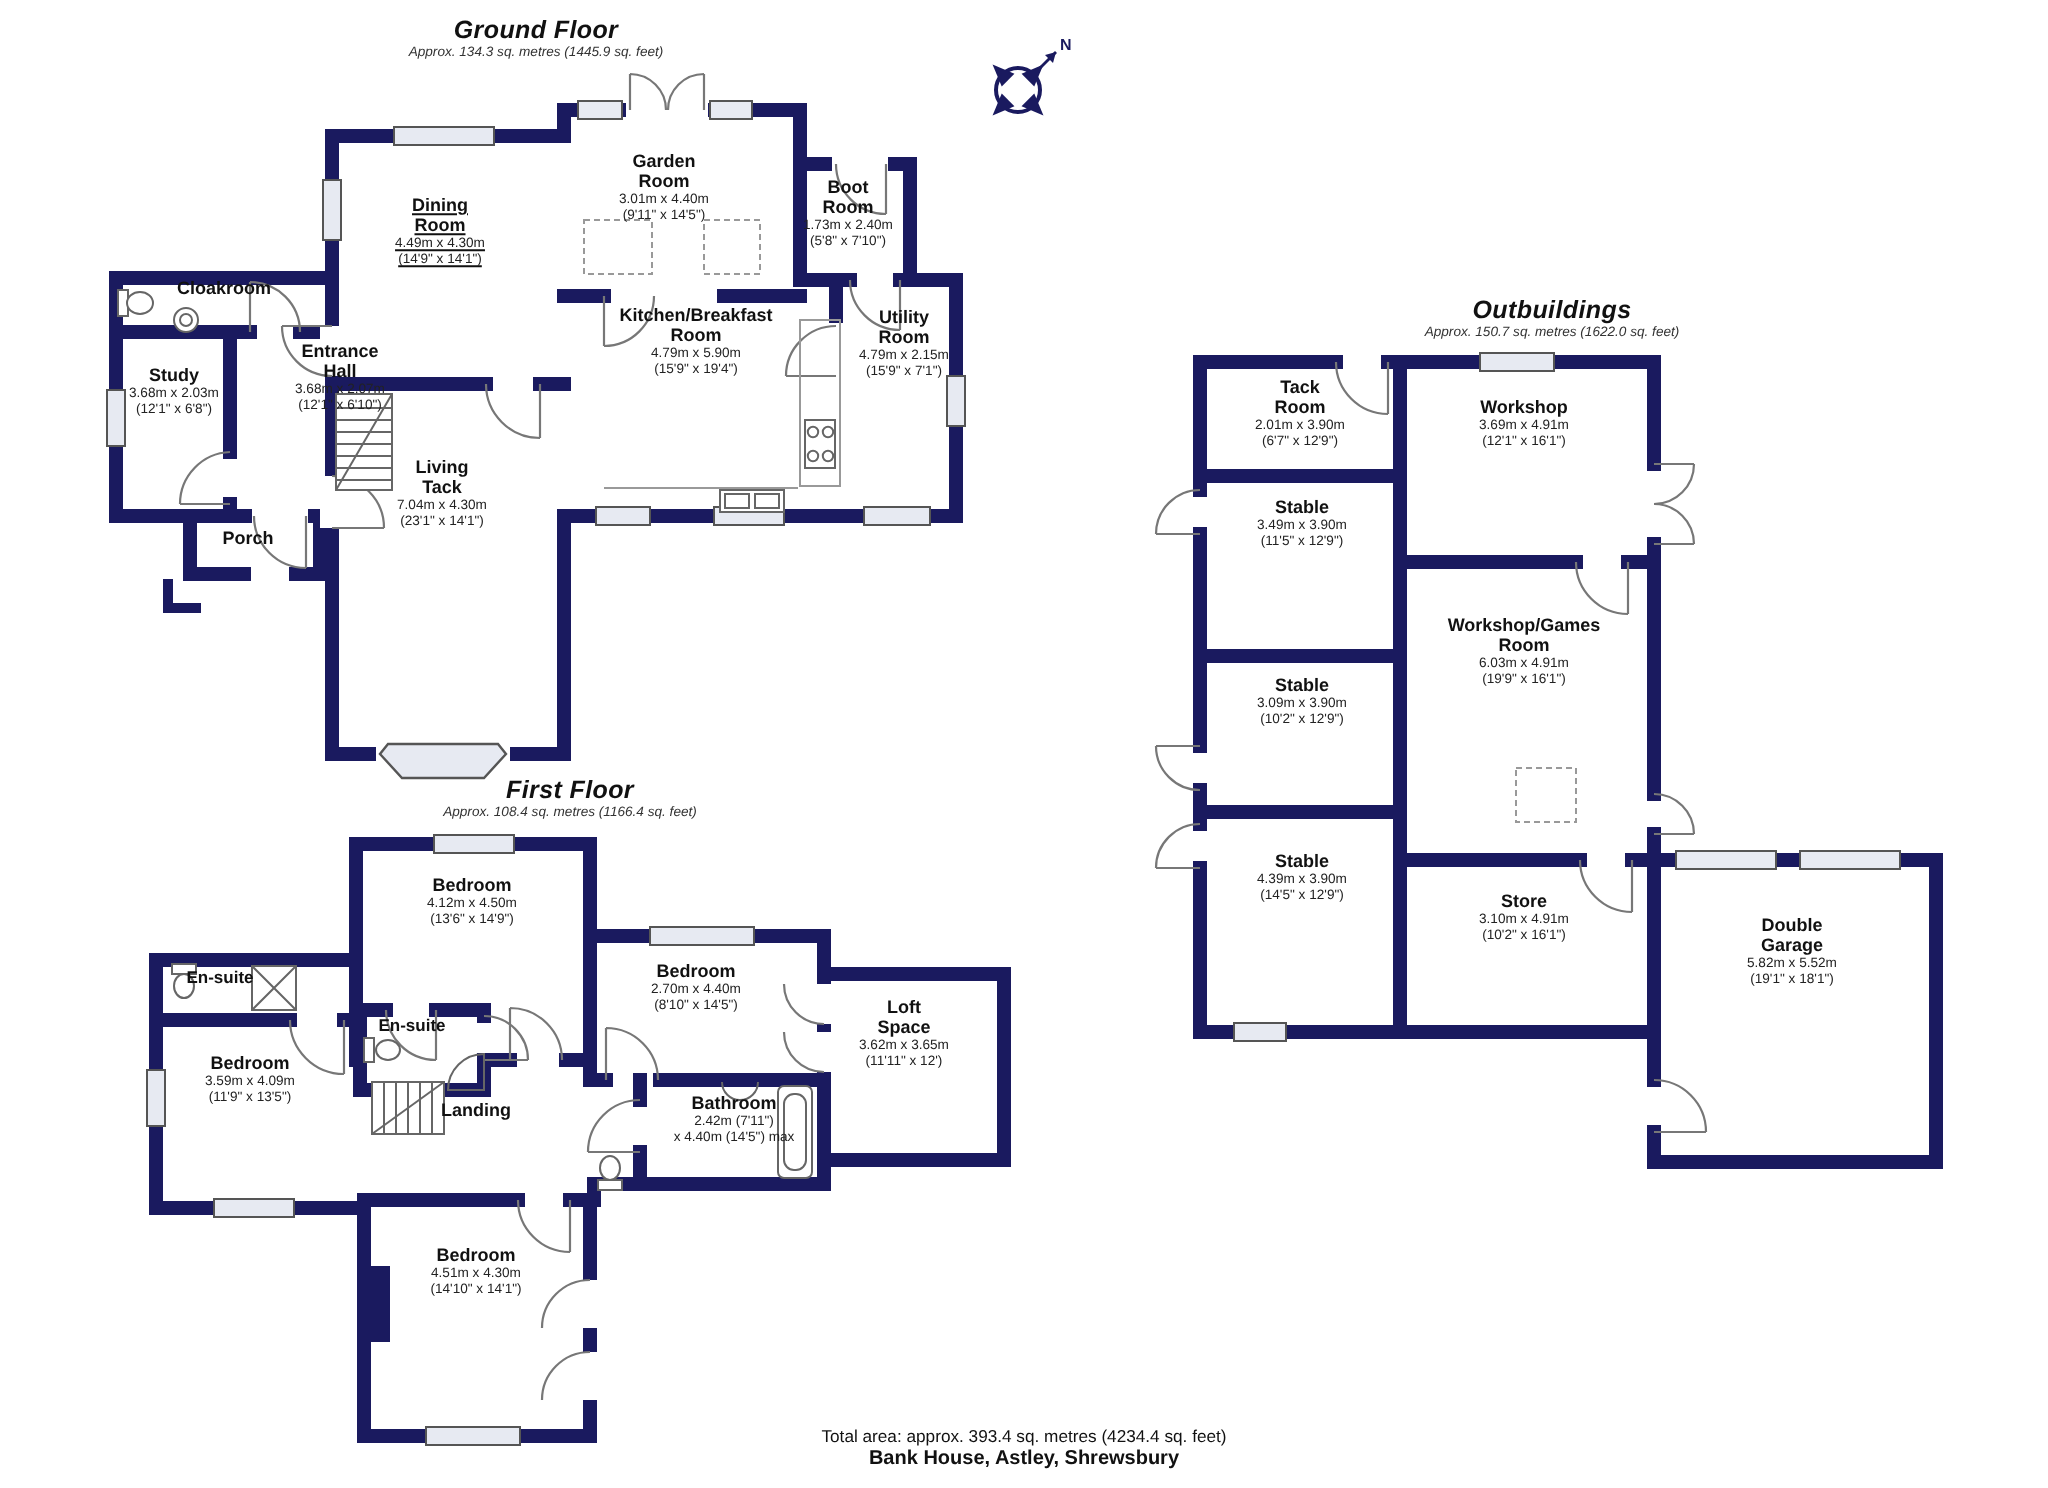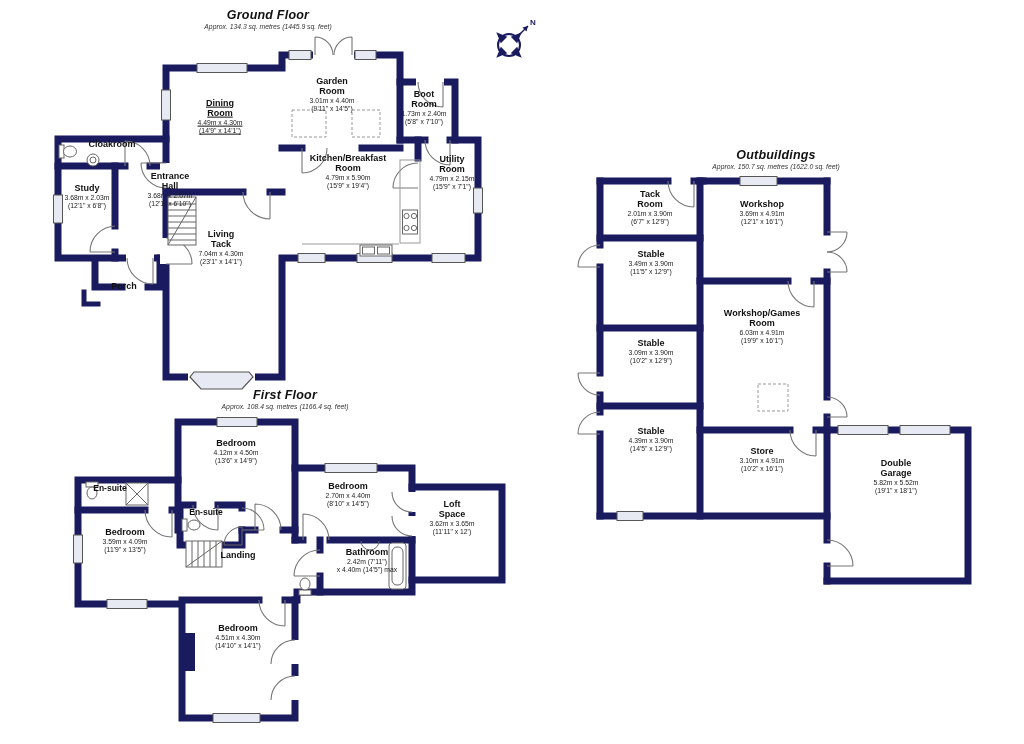--- a/index.html
+++ b/index.html
@@ -266,21 +266,21 @@
     <span class="room-name">Study</span>
     <span class="room-dims">3.68m x 2.03m</span>
     <span class="room-dims">(12'1" x 6'8")</span>
   </div>
   <div class="room-label" style="left:139px;top:190px;margin-left:31px;">
     <span class="room-name">Entrance
 Hall</span>
     <span class="room-dims">3.68m x 2.07m</span>
     <span class="room-dims">(12'1" x 6'10")</span>
   </div>
-  <div class="room-label" style="left:124px;top:287px;">
+  <div class="room-label" style="left:124px;top:270px;">
     <span class="room-name">Porch</span>
   </div>
   <div class="room-label" style="left:221px;top:248px;">
     <span class="room-name">Living
 Tack</span>
     <span class="room-dims">7.04m x 4.30m</span>
     <span class="room-dims">(23'1" x 14'1")</span>
   </div>
 
   <div class="room-label" style="left:236px;top:452px;">
@@ -361,14 +361,18 @@
     <span class="room-dims">3.10m x 4.91m</span>
     <span class="room-dims">(10'2" x 16'1")</span>
   </div>
   <div class="room-label" style="left:896px;top:477px;">
     <span class="room-name">Double
 Garage</span>
     <span class="room-dims">5.82m x 5.52m</span>
     <span class="room-dims">(19'1" x 18'1")</span>
   </div>
 
+  <div class="footer" style="top:713px;">
+    <span class="l1">Total area: approx. 393.4 sq. metres (4234.4 sq. feet)</span>
+    <span class="l2">Bank House, Astley, Shrewsbury</span>
+  </div>
 
 </div>
 
 </body></html>

